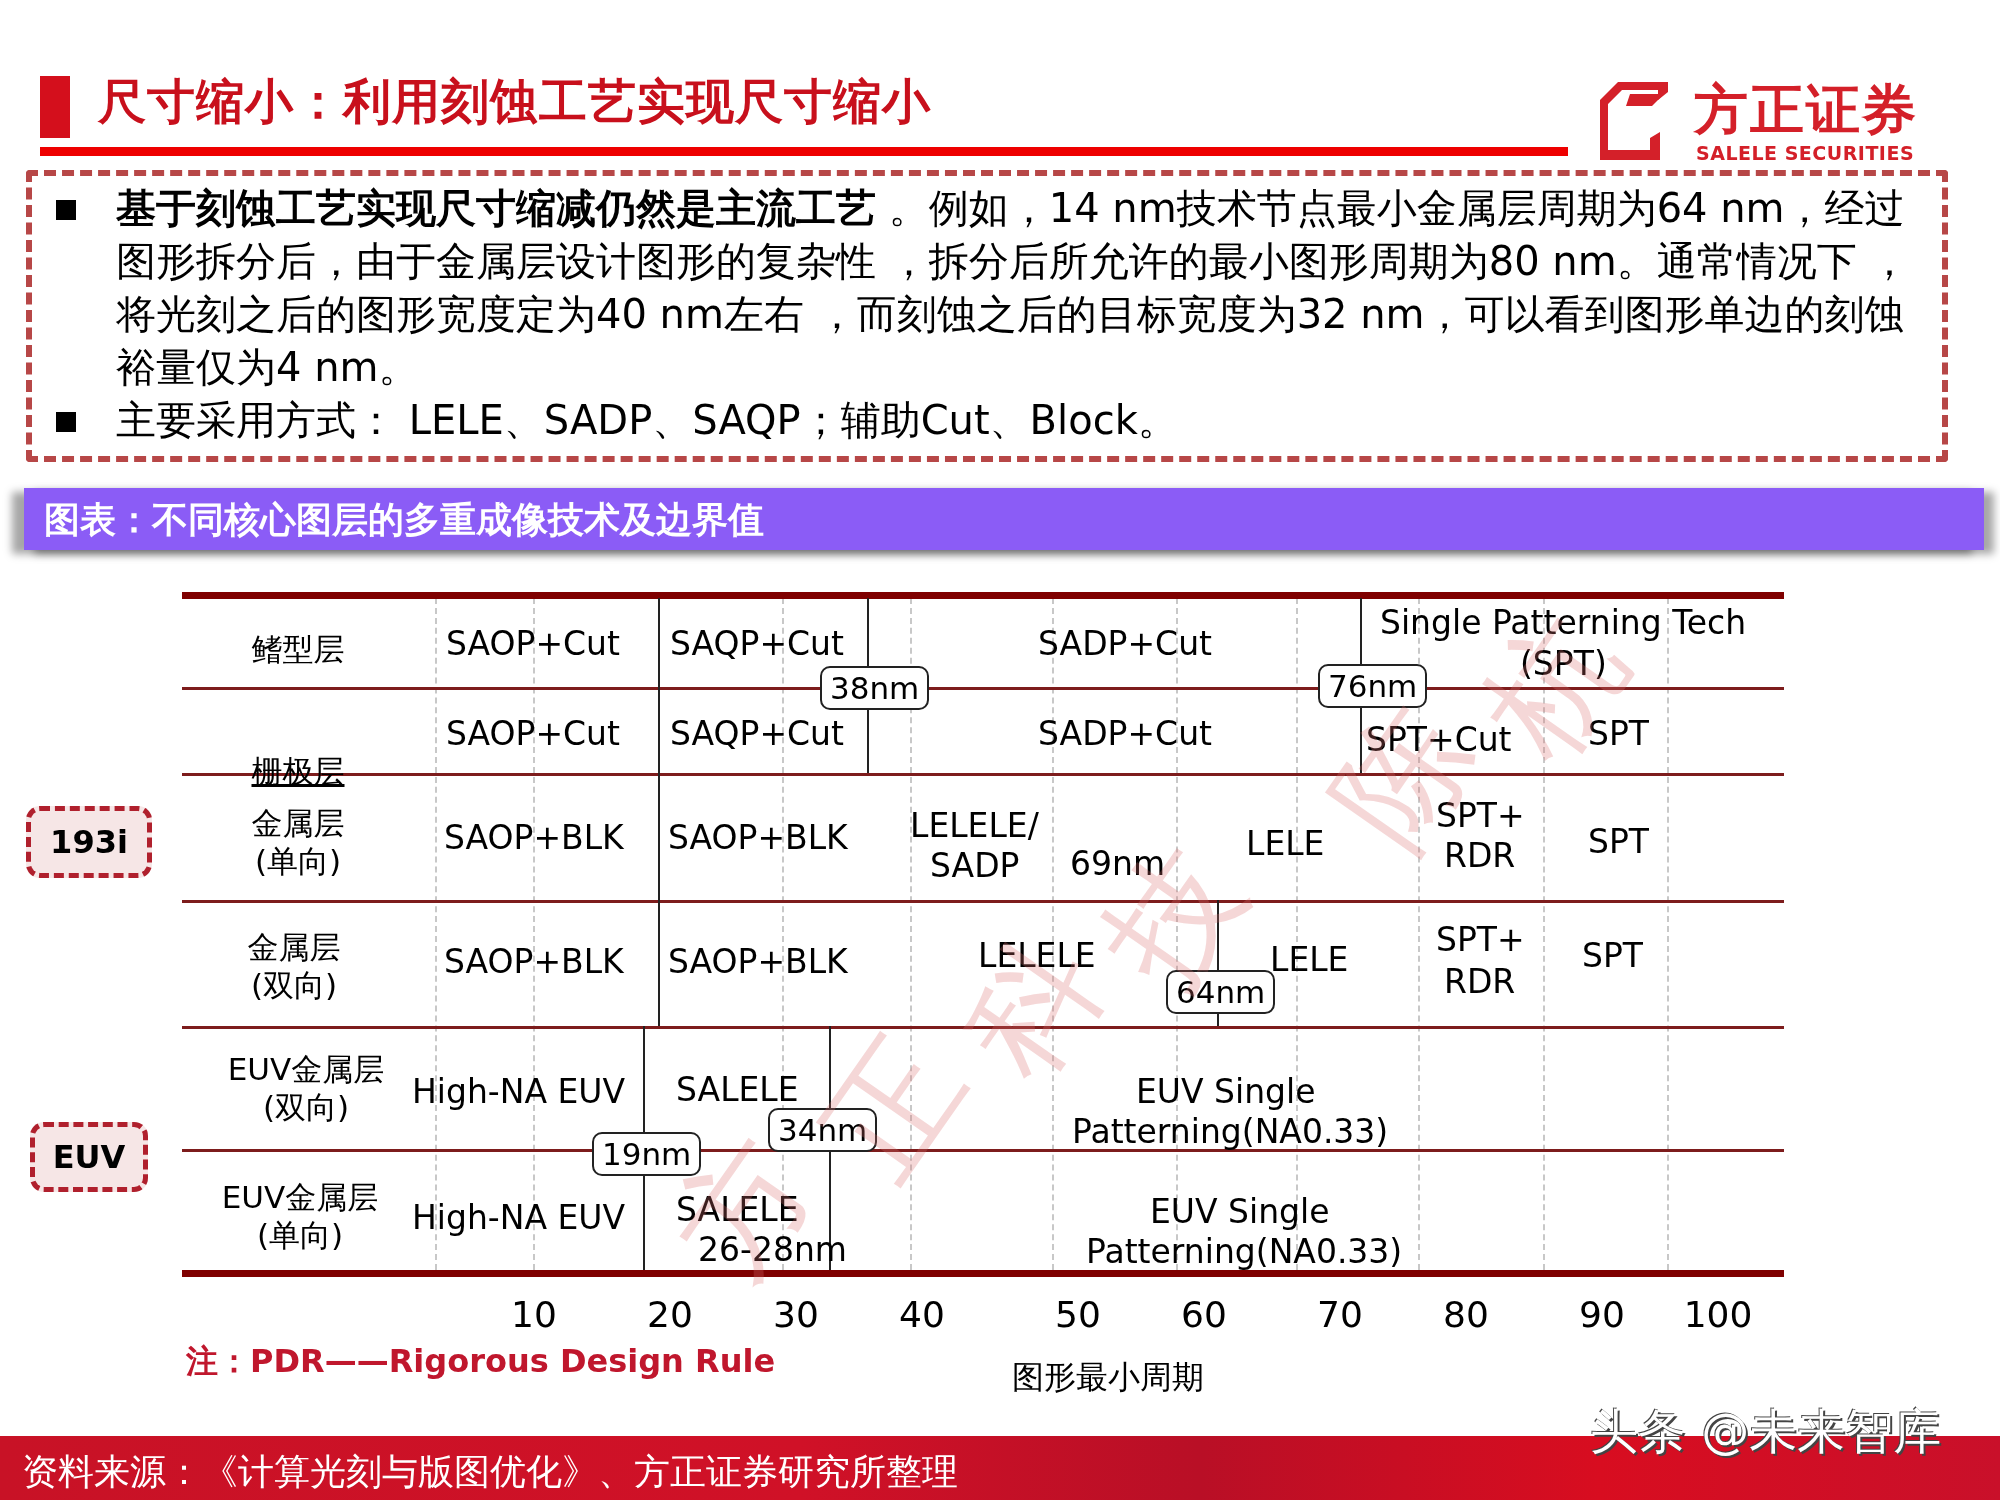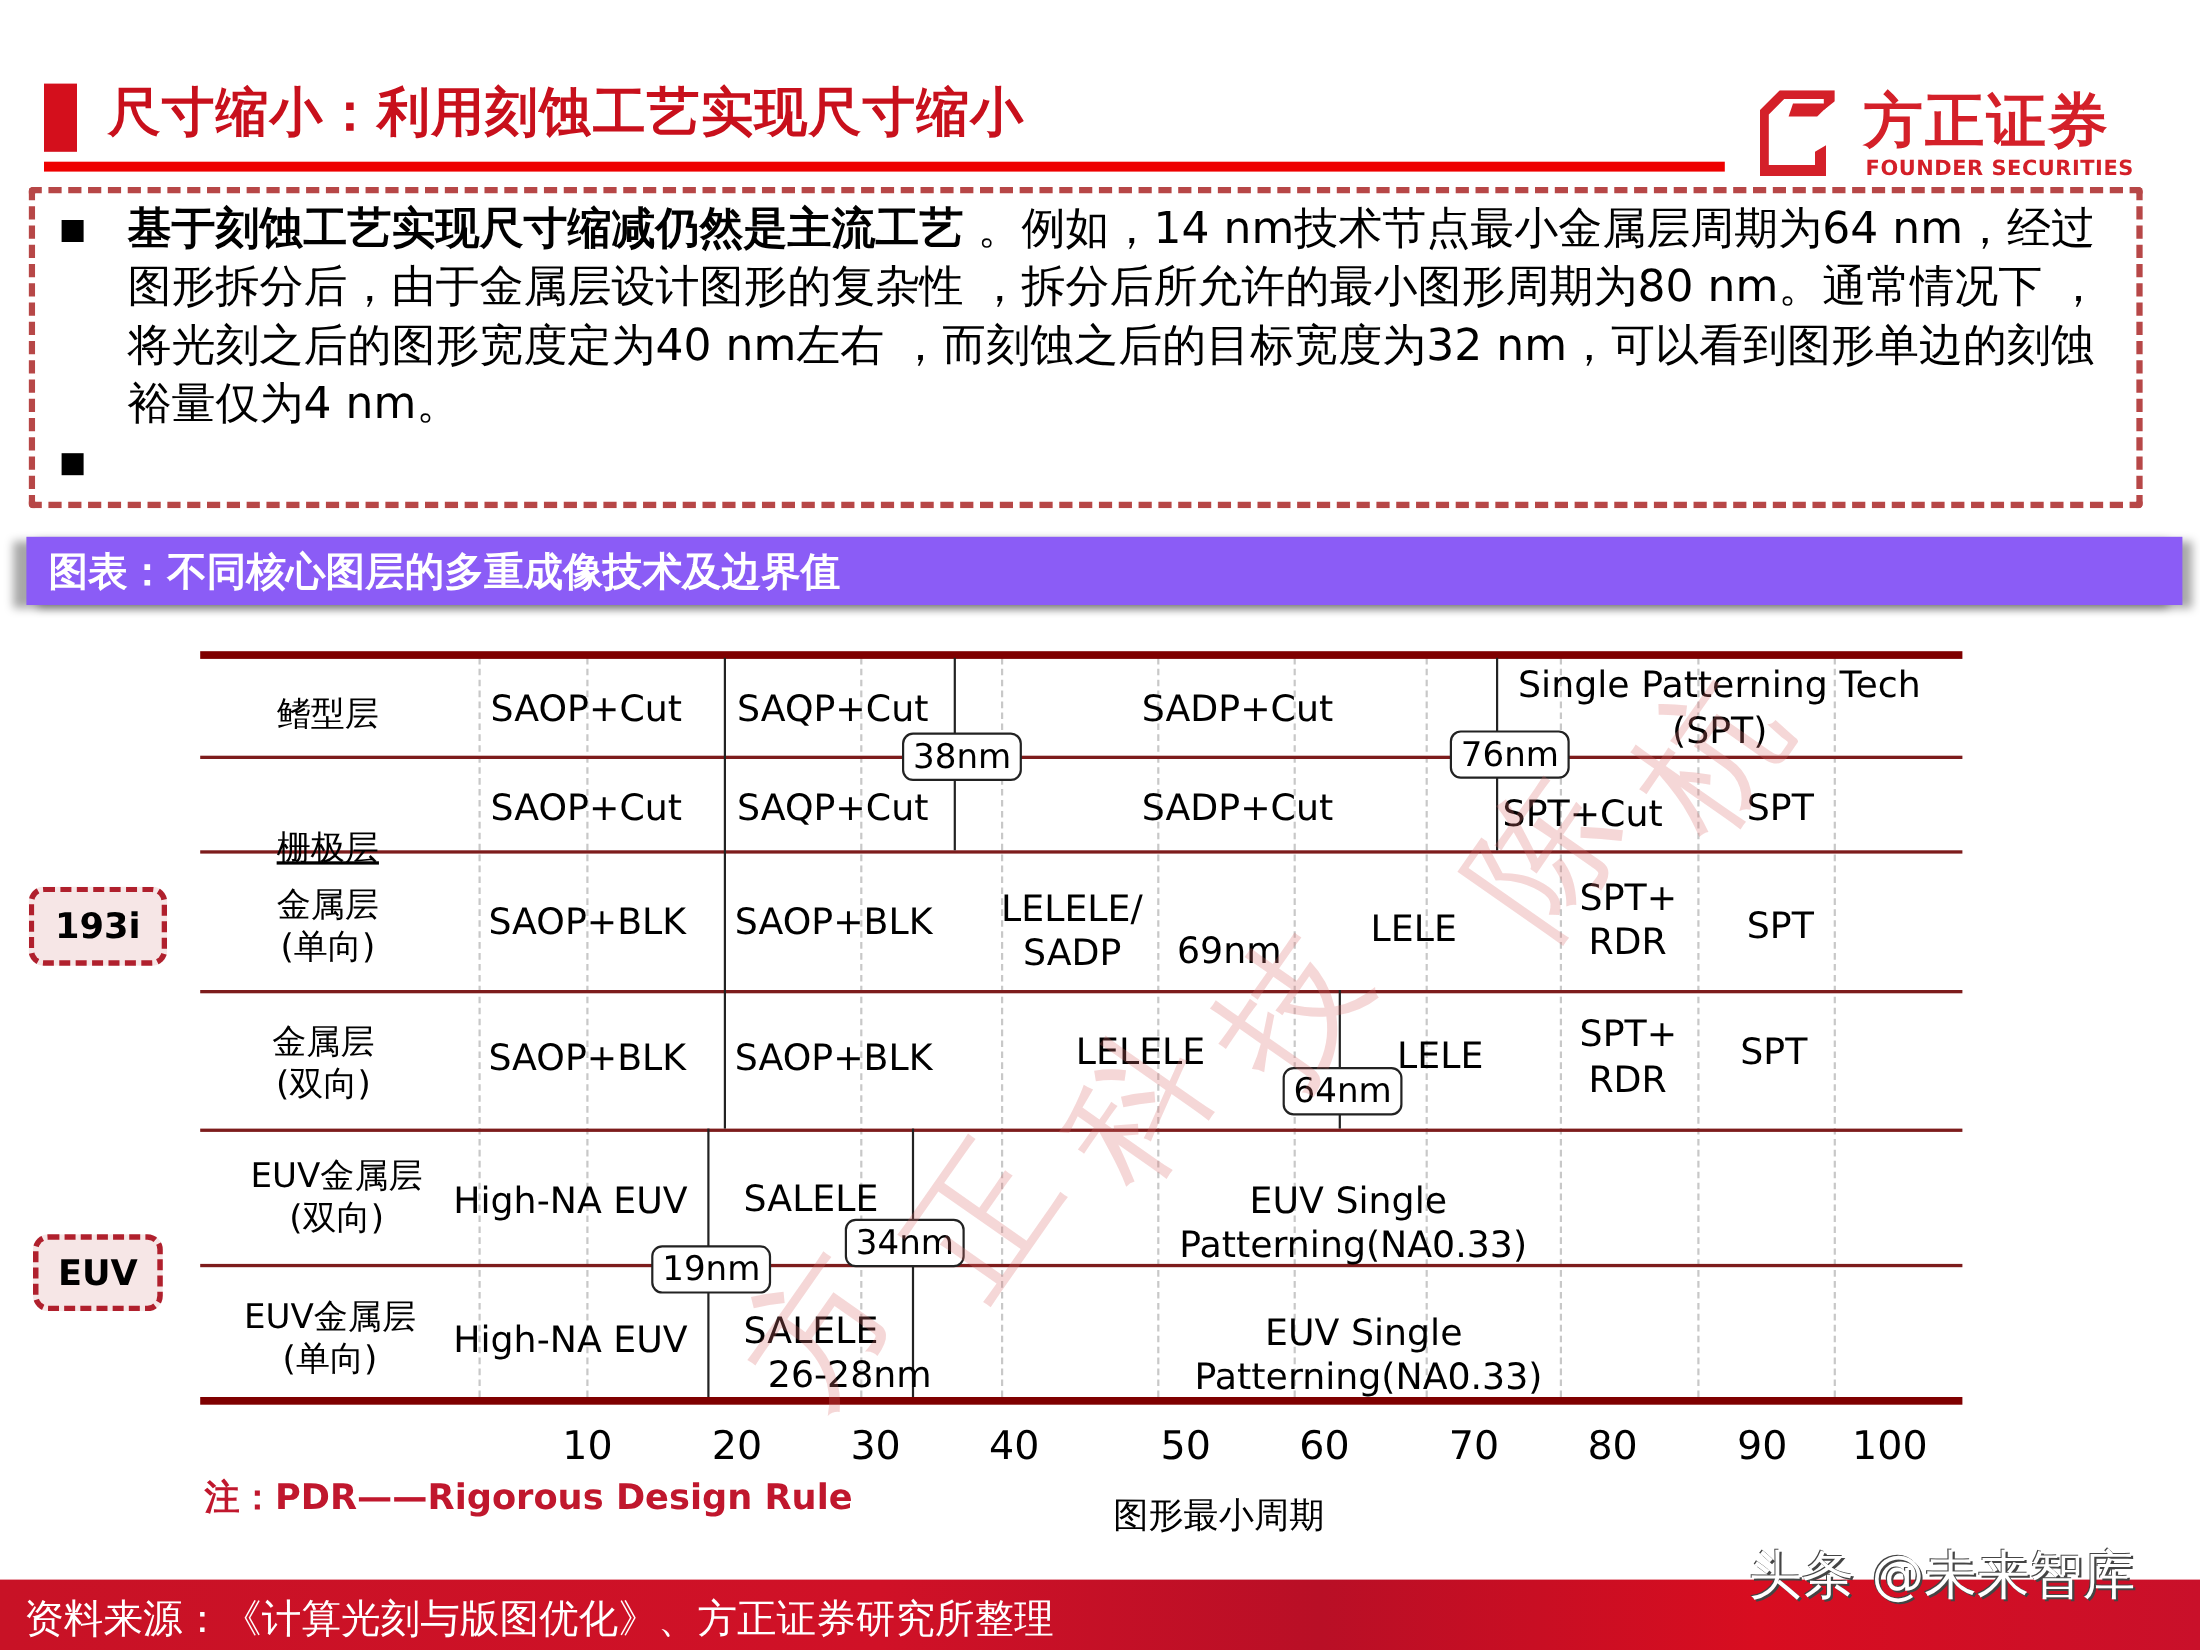--- a/index.html
+++ b/index.html
@@ -56,29 +56,30 @@
 <div class="abs" id="title-bar-mark"></div>
 <div class="abs" id="page-title">尺寸缩小：利用刻蚀工艺实现尺寸缩小</div>
 <div class="abs" id="title-underline"></div>
 
 <div class="abs" id="logo">
   <svg class="abs" id="logo-mark" viewBox="0 0 68 78">
     <path d="M18 0 H68 V10 L58 18 V8 H22 L8 22 V68 H50 V56 L60 50 V78 H0 V18 Z" fill="#d42029"></path>
     <path d="M30 12 H64 L52 24 H26 Z" fill="#d42029"></path>
   </svg>
   <div class="abs" id="logo-cn">方正证券</div>
-  <div class="abs" id="logo-en">FOUNDER SECURITIES</div>
+  <div class="abs" id="logo-en">SALELE SECURITIES</div>
 </div>
 
 <div class="abs" id="text-box">
   <div class="bullet" style="top:24px;"></div>
   <div class="para" style="top:6px;">
     <b>基于刻蚀工艺实现尺寸缩减仍然是主流工艺</b><span> 。例如，14 nm技术节点最小金属层周期为64 nm，经过图形拆分后，由于金属层设计图形的复杂性 ，拆分后所允许的最小图形周期为80 nm。通常情况下 ，将光刻之后的图形宽度定为40 nm左右 ，而刻蚀之后的目标宽度为32 nm，可以看到图形单边的刻蚀裕量仅为4 nm。</span>
   </div>
   <div class="bullet" style="top:236px;"></div>
+  <div class="para" style="top:218px;">主要采用方式： LELE、SADP、SAQP；辅助Cut、Block。</div>
 </div>
 
 <div class="abs" id="caption-bar">
   <div class="abs" id="caption-text">图表：不同核心图层的多重成像技术及边界值</div>
 </div>
 
 <div class="abs" id="chart">
 
   <div class="vgrid" style="left:435px;top:598px;height:672px;"></div>
   <div class="vgrid" style="left:533px;top:598px;height:672px;"></div>

